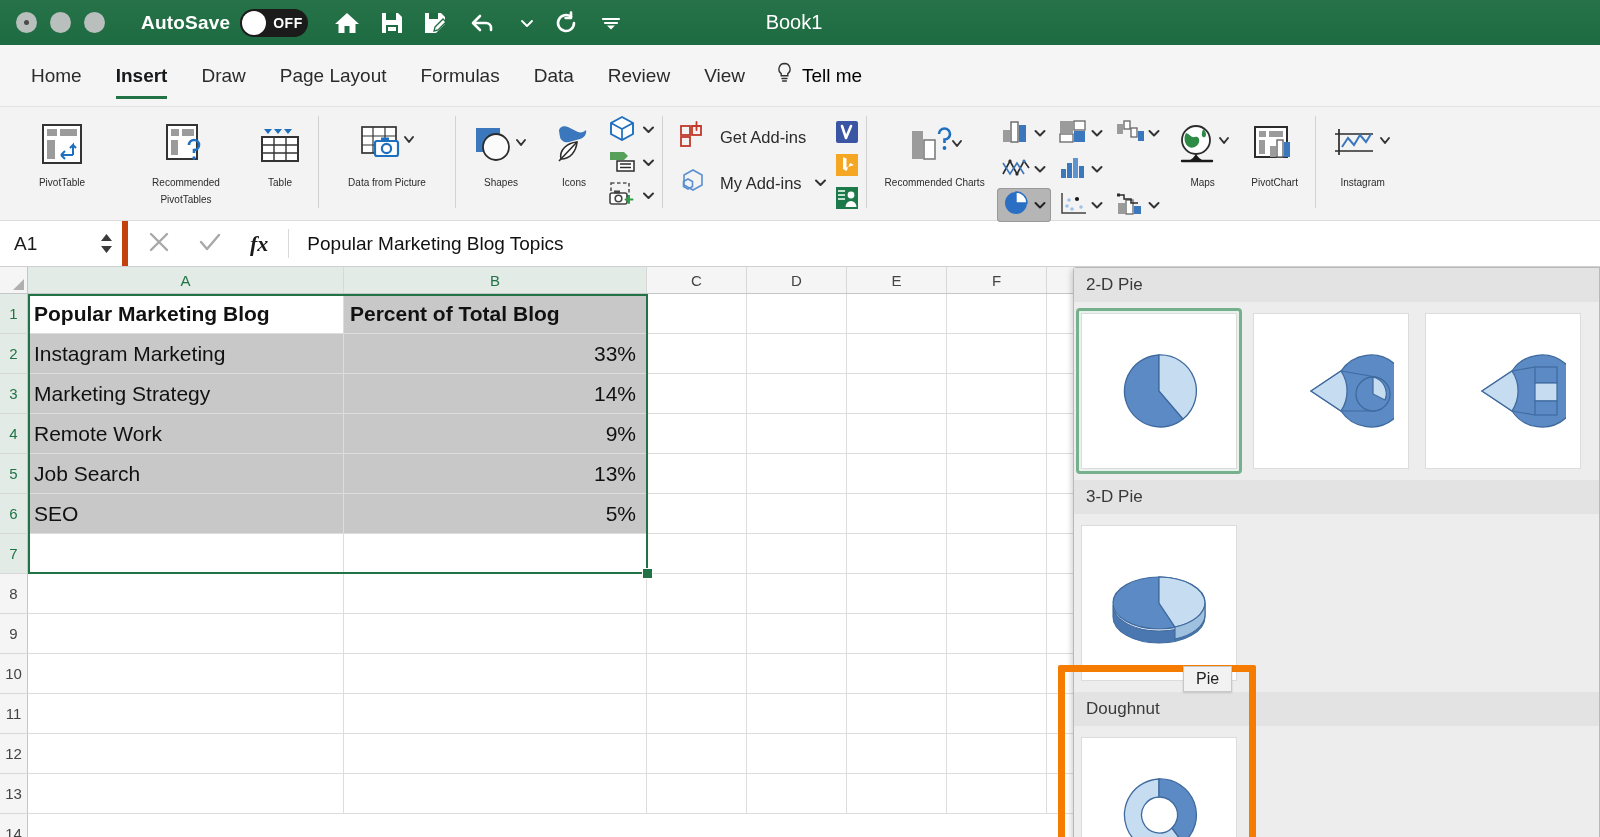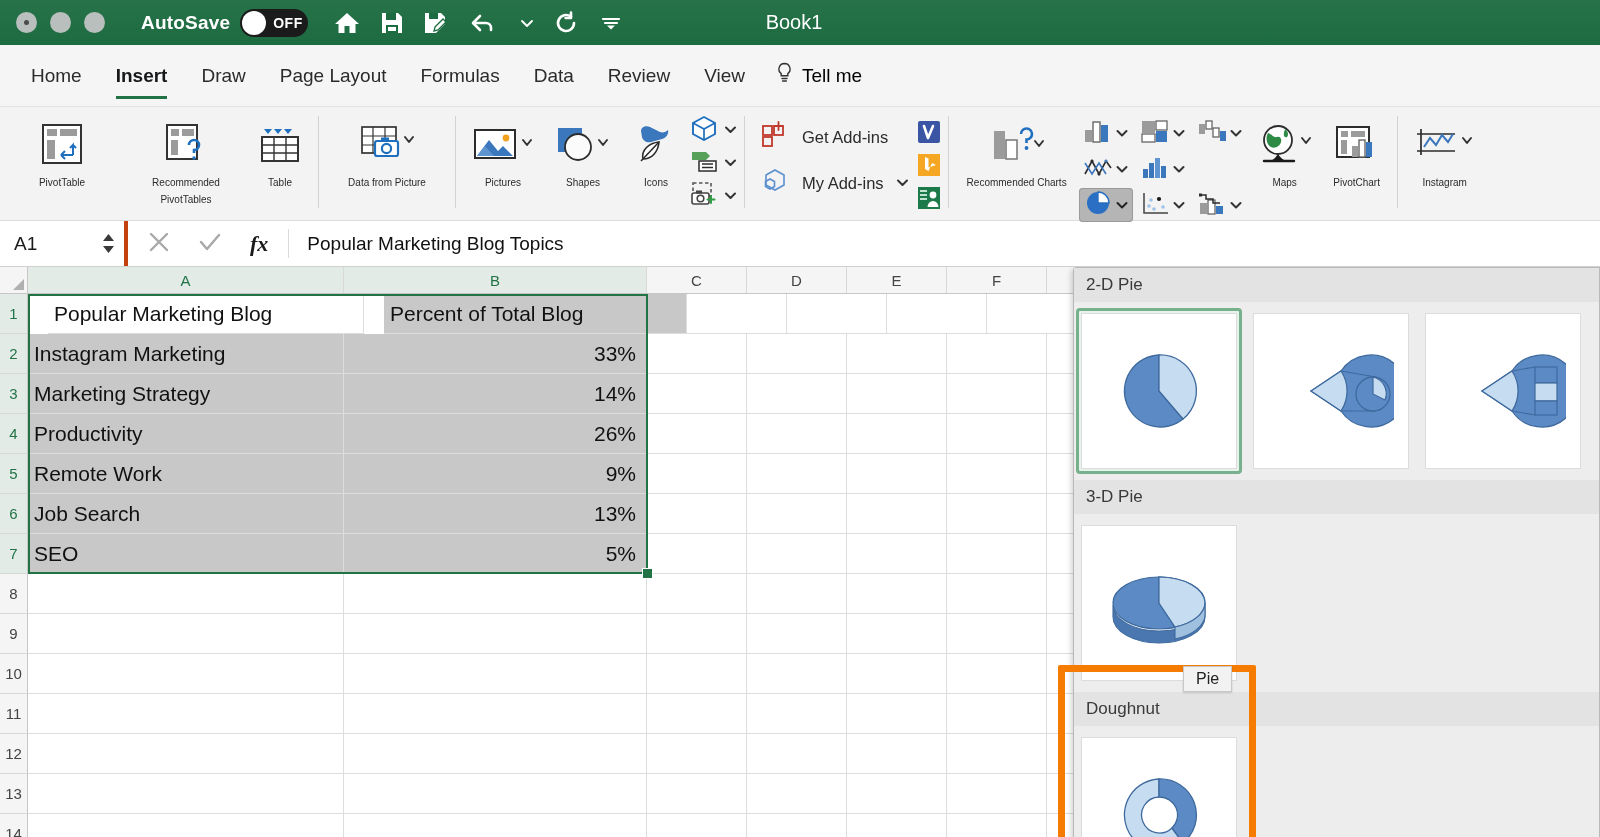--- a/index.html
+++ b/index.html
@@ -75,21 +75,21 @@
 
   .chartgrid{ display:flex; flex-direction:column; padding-top:9px; gap:2px;}
   .chartgrid .r{ display:flex; align-items:center; gap:3px;}
   .cbtn{ display:flex; align-items:center; gap:2px; padding:2px 4px; border-radius:4px;}
   .cbtn.active{ background:#b5b5b5; box-shadow:inset 0 0 0 1px #9a9a9a;}
 
   
   .fbar{ height:46px; background:#ffffff; display:flex; align-items:stretch; border-bottom:1px solid #d0d0d0;}
   .namebox{
     width:128px; display:flex; align-items:center; justify-content:space-between;
-    border-right:4px solid #c2410c; padding:0 8px 0 14px;
+    border-right:6px solid #c2410c; padding:0 8px 0 14px;
   }
   .namebox .nb{ font-size:19px; color:#1a1a1a;}
   .spin{ display:flex; flex-direction:column; gap:3px; }
   .fbtns{ display:flex; align-items:center; gap:28px; padding:0 20px;font-weight:bold;}
   .fx{ font-size:22px; font-style:italic; font-family:"Liberation Serif", serif; color:#1a1a1a;}
   .fbar .vsep{ width:1px; background:#d9d9d9; margin:8px 0;}
   .fcontent{ display:flex; align-items:center; padding-left:18px; font-size:19px; color:#111;}
 
   
   .gridwrap{ position:relative; width:1600px; height:587px; background:#fff; overflow:hidden;}
@@ -114,21 +114,21 @@
   .rh.sel{ color:#217346; background:#e3ebe6;}
   .cells{ position:relative; flex:1; }
   .gr{ display:flex; height:40px; }
   .gc{ border-right:1px solid #ddd; border-bottom:1px solid #ddd; position:relative;
        display:flex; align-items:center; font-size:21px; color:#111; }
   .gc.a{ width:316px; padding-left:6px;}
   .gc.b{ width:303px; padding-right:10px; justify-content:flex-end;}
   .gc.c{ width:100px; }
   .gc.sel{ background:#c8c8c8; }
   .gc.active{ background:#ffffff; }
-  .gc.hdrtxt{ font-weight:normal;margin-left:20px; }
+  .gc.hdrtxt{ font-weight:bold; }
   .selbox{
     position:absolute; left:0; top:0; width:620px; height:280px;
     border:2px solid #217346; pointer-events:none;
   }
   .fillhandle{
     position:absolute; left:614px; top:274px; width:11px;height:11px;
     background:#217346; border:1px solid #fff;
   }
 
   
@@ -295,32 +295,20 @@
         <rect x="24" y="16.5" width="8" height="4" fill="#1f6fbf"></rect>
         <circle cx="29.5" cy="27.5" r="4.6" fill="#fff" stroke="#1f6fbf" stroke-width="2.2"></circle>
         <path d="M48 16 L52 21 L56 16" fill="none" stroke="#333" stroke-width="2" stroke-linecap="round" stroke-linejoin="round"></path>
       </svg>
     </div>
     <div class="lbl">Data from Picture</div>
   </div>
 
   <div class="sep"></div>
 
-  <div class="btn">
-    <div class="ico">
-      <svg width="64" height="46" viewBox="0 0 64 46">
-        <rect x="4" y="9" width="40" height="28" fill="#fff" stroke="#2c2c2c" stroke-width="2"></rect>
-        <circle cx="35" cy="17" r="3.4" fill="#f0a21e"></circle>
-        <path d="M6 35 L18 19 L27 30 L32 25 L42 35 Z" fill="#3b77bd"></path>
-        <path d="M6 35 L14 25 L23 35 Z" fill="#5e94d0"></path>
-        <path d="M52 19 L56 24 L60 19" fill="none" stroke="#333" stroke-width="2" stroke-linecap="round" stroke-linejoin="round"></path>
-      </svg>
-    </div>
-    <div class="lbl">Pictures</div>
-  </div>
 
   <div class="btn">
     <div class="ico">
       <svg width="60" height="46" viewBox="0 0 60 46">
         <rect x="5" y="7" width="24" height="24" fill="#3b77bd"></rect>
         <circle cx="25" cy="26" r="13" fill="#fbfbfb" stroke="#2c2c2c" stroke-width="1.8"></circle>
         <path d="M46 19 L50 24 L54 19" fill="none" stroke="#333" stroke-width="2" stroke-linecap="round" stroke-linejoin="round"></path>
       </svg>
     </div>
     <div class="lbl">Shapes</div>
@@ -711,29 +699,20 @@
       <div class="gr">
         <div class="gc a sel">Marketing Strategy</div>
         <div class="gc b sel">14%</div>
         <div class="gc c"></div>
         <div class="gc c"></div>
         <div class="gc c"></div>
         <div class="gc c"></div>
         <div class="gc c" style="width:400px"></div>
       </div>
       <div class="gr">
-        <div class="gc a sel">Productivity</div>
-        <div class="gc b sel">26%</div>
-        <div class="gc c"></div>
-        <div class="gc c"></div>
-        <div class="gc c"></div>
-        <div class="gc c"></div>
-        <div class="gc c" style="width:400px"></div>
-      </div>
-      <div class="gr">
         <div class="gc a sel">Remote Work</div>
         <div class="gc b sel">9%</div>
         <div class="gc c"></div>
         <div class="gc c"></div>
         <div class="gc c"></div>
         <div class="gc c"></div>
         <div class="gc c" style="width:400px"></div>
       </div>
       <div class="gr">
         <div class="gc a sel">Job Search</div>

